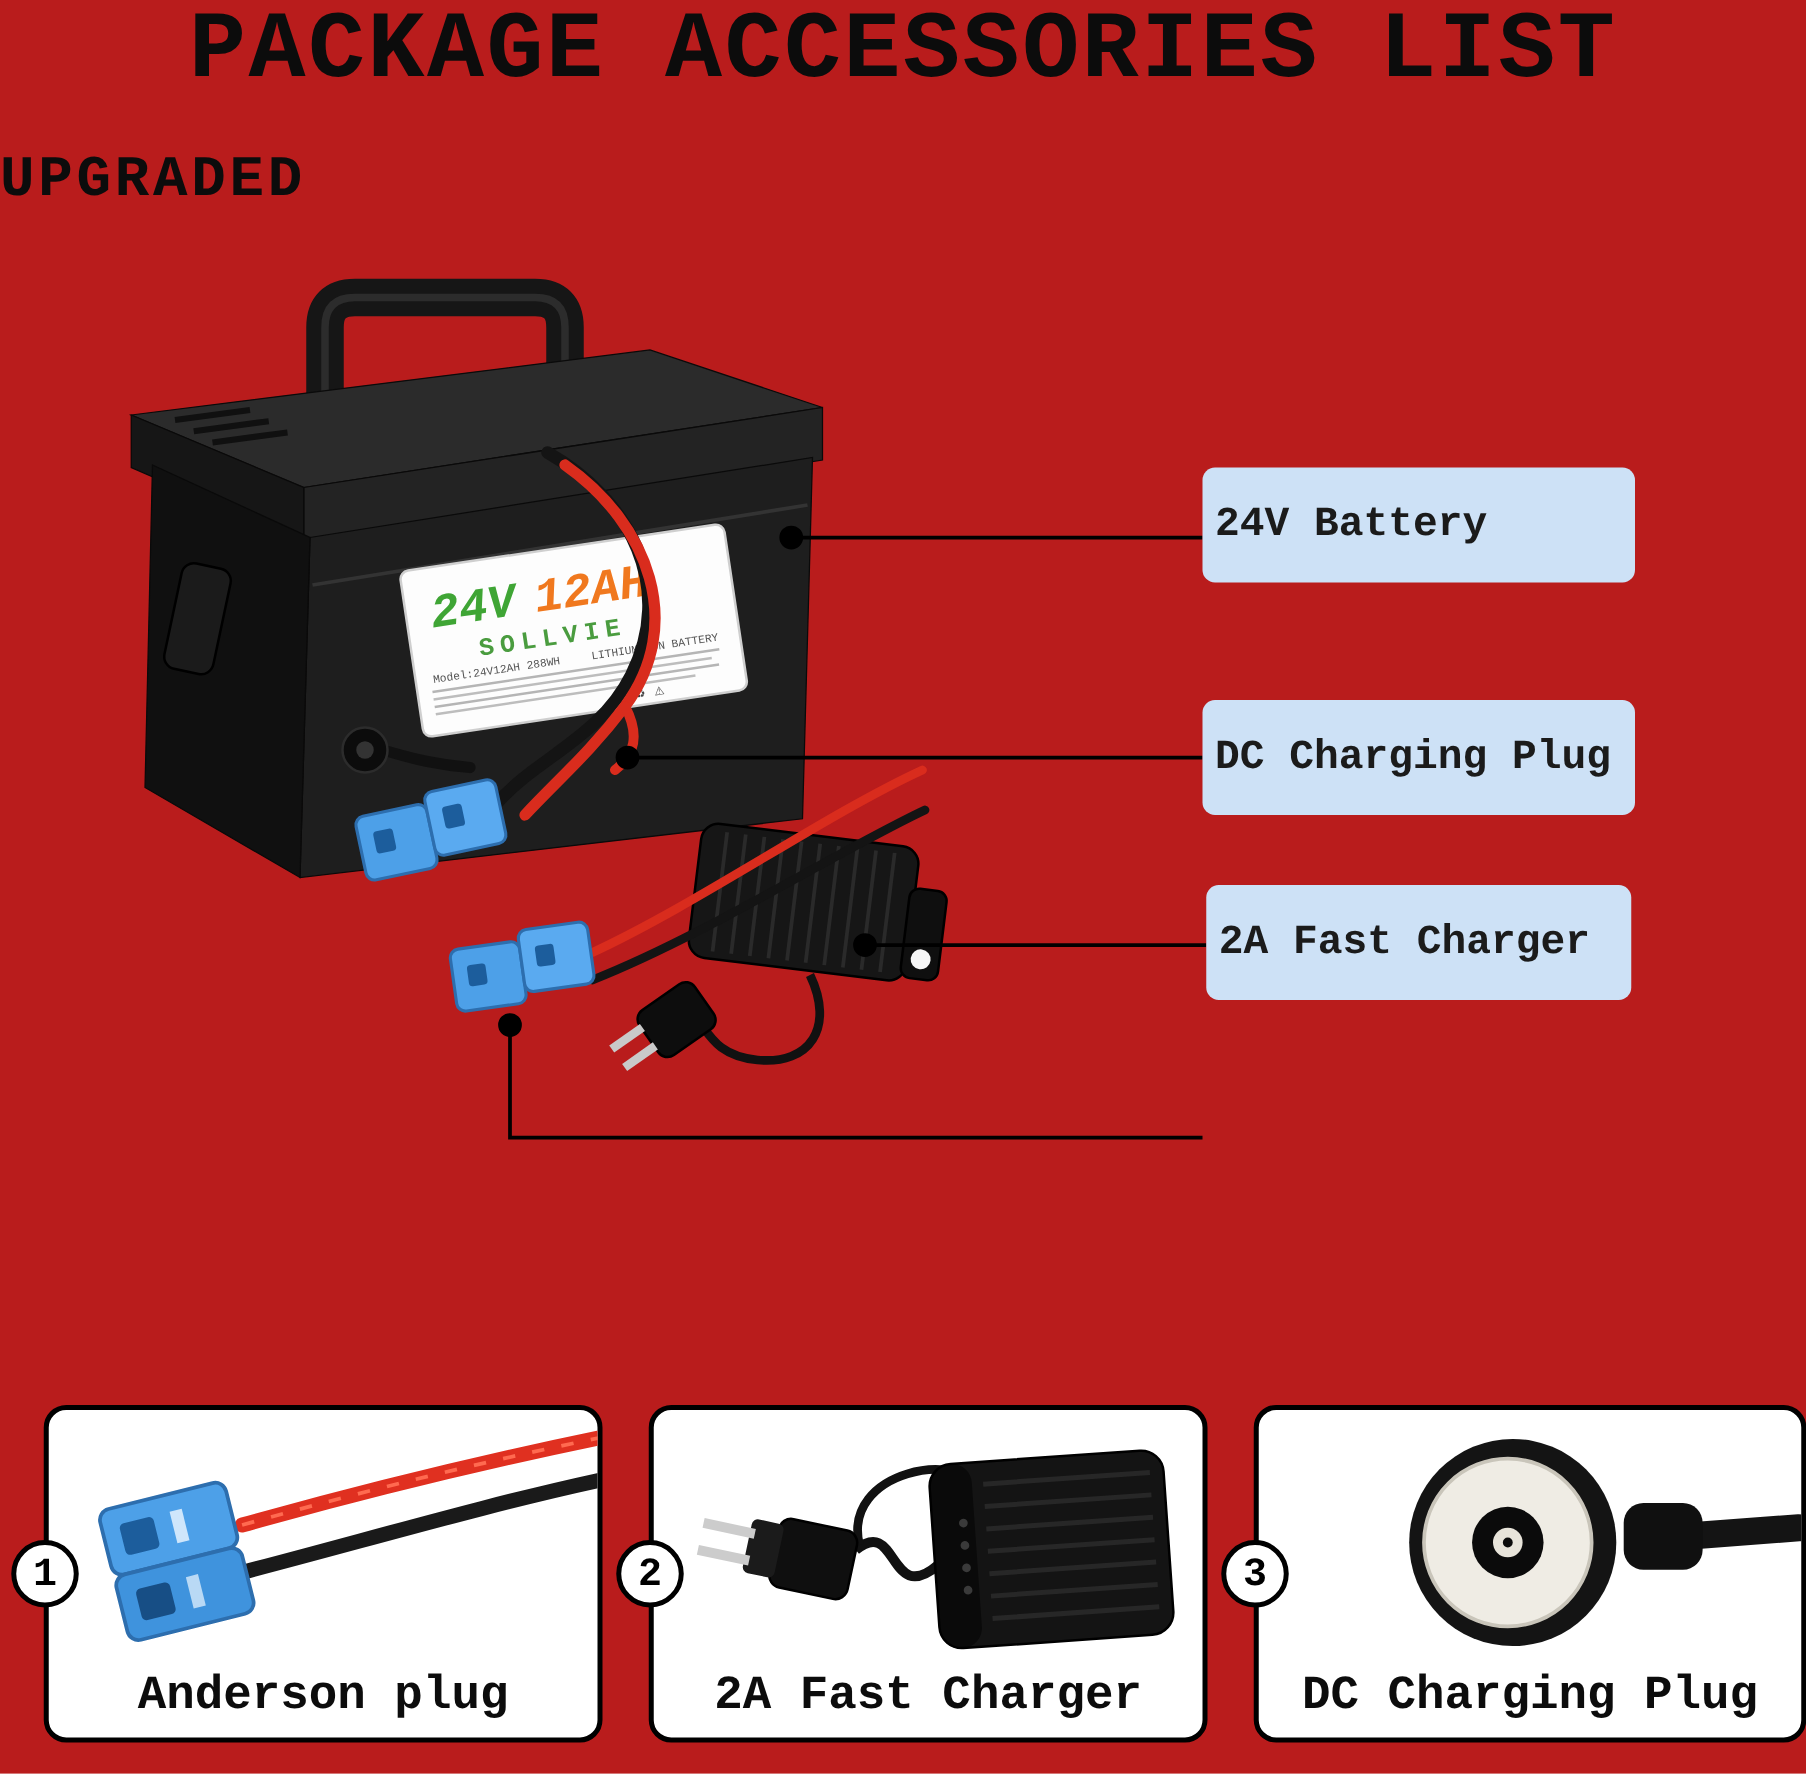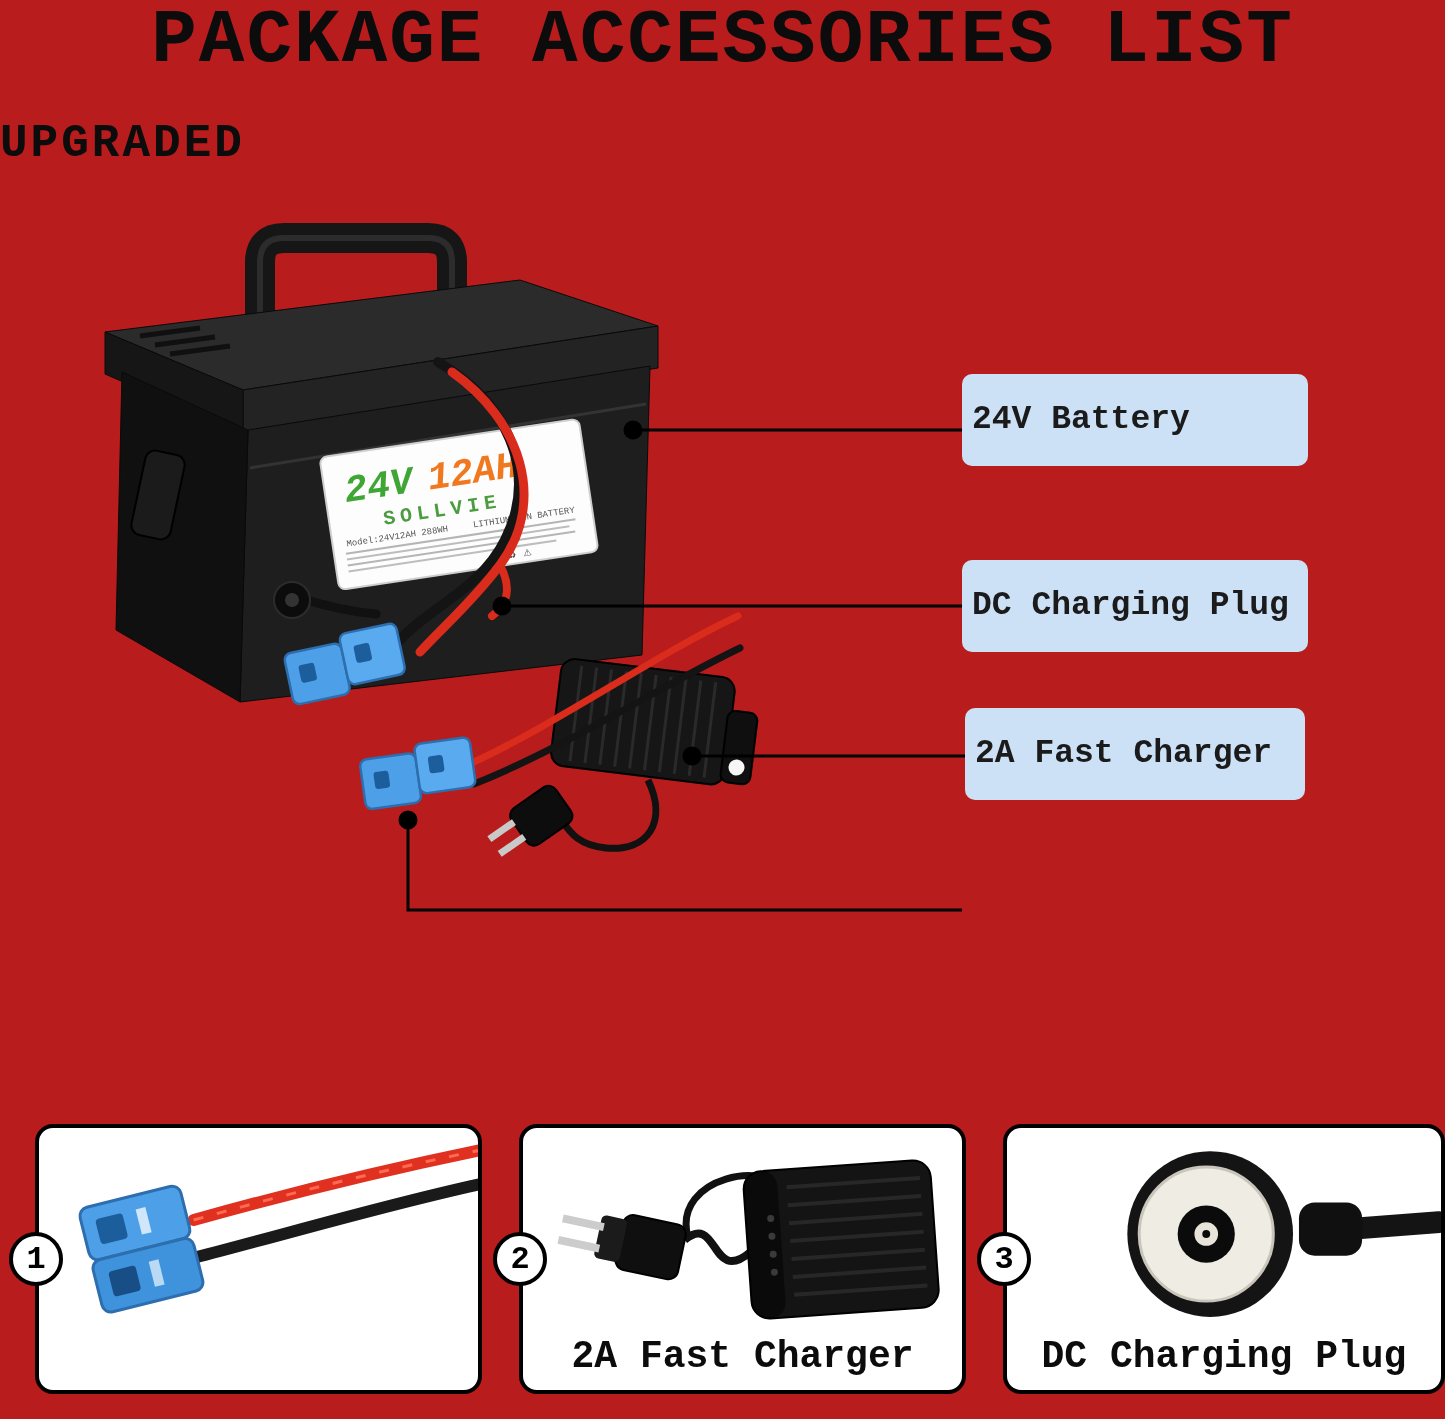--- a/index.html
+++ b/index.html
@@ -213,20 +213,21 @@
       <path d="M155,84 C255,56 345,34 442,14" fill="none" stroke="#ff6a50" stroke-width="3" stroke-dasharray="10 14"></path>
       <g transform="rotate(-14 108 118)">
         <rect x="52" y="58" width="104" height="54" rx="9" fill="#4da0e8" stroke="#2d6eae" stroke-width="3"></rect>
         <rect x="52" y="112" width="104" height="54" rx="9" fill="#3f93dd" stroke="#2d6eae" stroke-width="3"></rect>
         <rect x="66" y="72" width="28" height="26" rx="4" fill="#1c5d9c"></rect>
         <rect x="66" y="126" width="28" height="26" rx="4" fill="#174e85"></rect>
         <rect x="108" y="72" width="10" height="26" fill="#cfe6fb"></rect>
         <rect x="108" y="126" width="10" height="26" fill="#b9d9f5"></rect>
       </g>
     </svg>
+    <div class="item-caption">Anderson plug</div>
   </div>
 
   <div class="item-box item-box-2">
     <div class="num-circle">2</div>
     <svg class="item-art" viewBox="0 0 440 200">
       <path d="M162,104 C196,76 188,150 228,116" fill="none" stroke="#111" stroke-width="8"></path>
       <path d="M165,100 C150,40 250,22 262,58" fill="none" stroke="#111" stroke-width="7"></path>
       <g transform="rotate(-4 312 105)">
         <rect x="225" y="30" width="188" height="148" rx="18" fill="#141414" stroke="#000" stroke-width="2"></rect>
         <rect x="225" y="30" width="34" height="148" rx="16" fill="#000" opacity="0.5"></rect>

